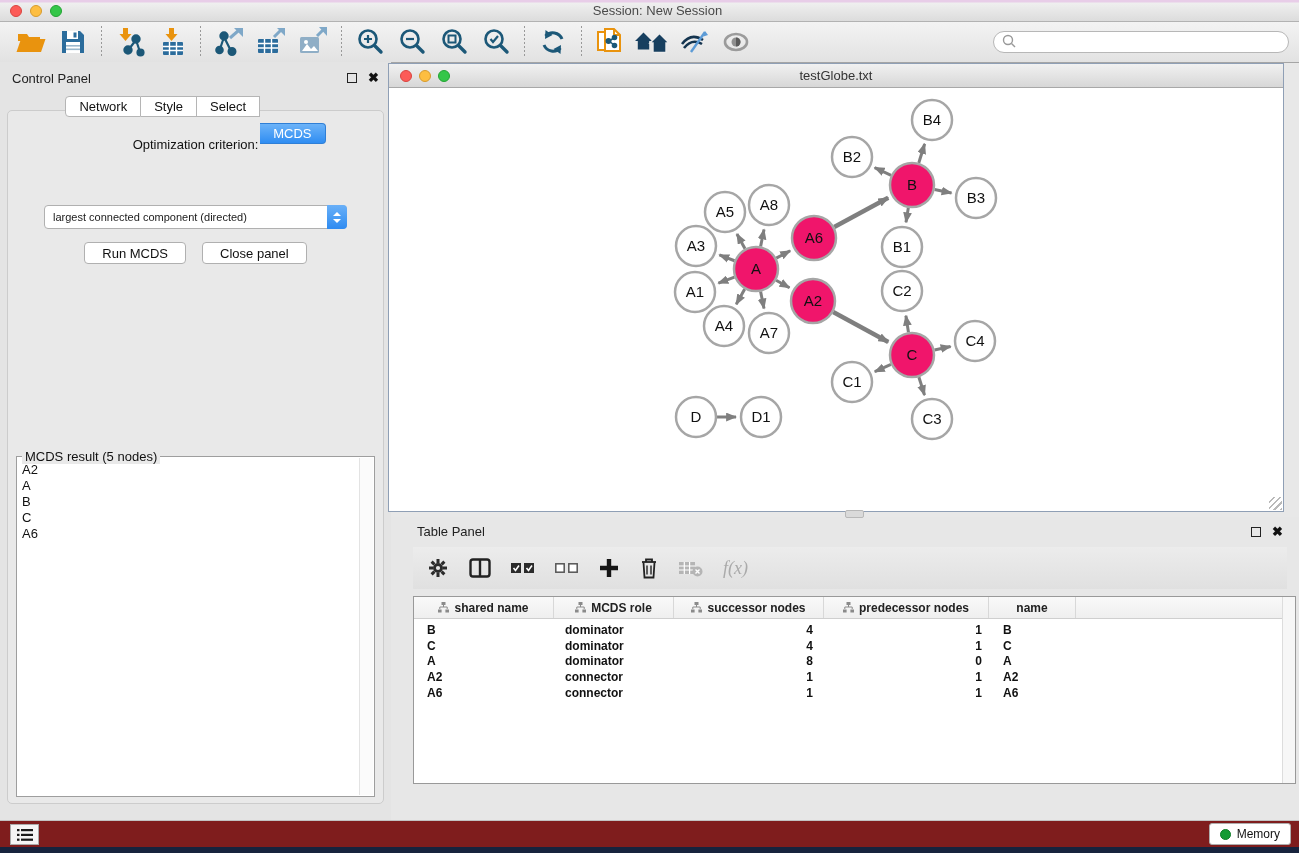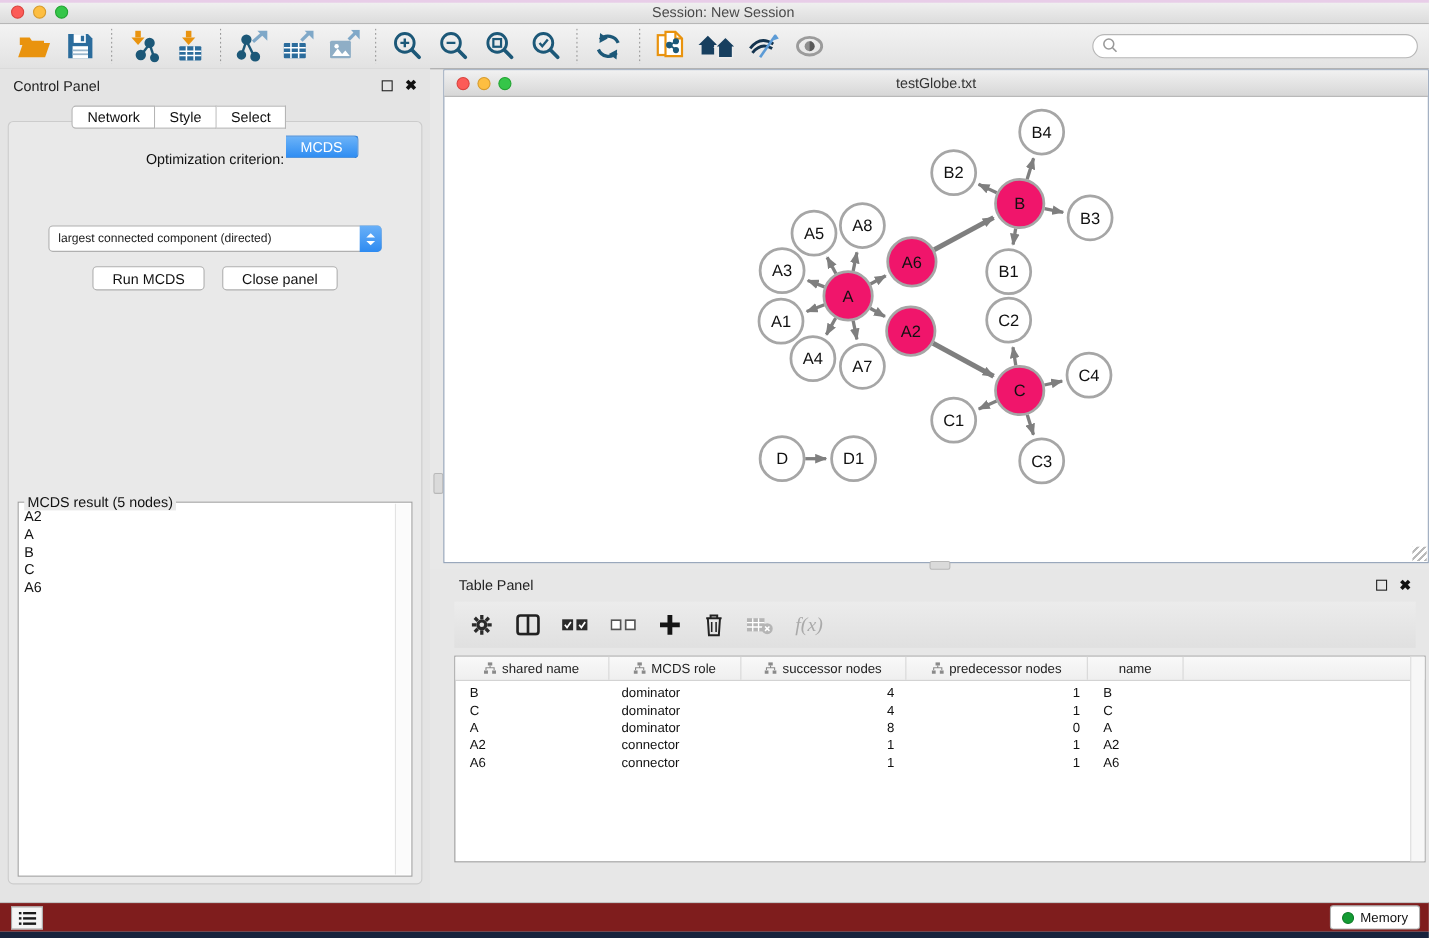--- a/index.html
+++ b/index.html
@@ -57,37 +57,37 @@
   .result-legend { position:absolute; top:-8px; left:5px; background:#e9e9e9; padding:0 3px; font-size:13px; color:#111; }
   .result-list { position:absolute; left:2px; top:5px; right:16px; bottom:2px; overflow:hidden; }
   .result-item { font-size:13px; line-height:16px; padding-left:3px; color:#111; }
   .result-scroll { position:absolute; right:1px; top:1px; bottom:1px; width:14px; background:#fbfbfb; border-left:1px solid #e3e3e3; }
 
   
   .v-grip { position:absolute; left:394px; top:430px; width:9px; height:19px; background:#dadada; border:1px solid #b8b8b8; border-radius:2px; }
   .h-grip { position:absolute; left:845px; top:510px; width:19px; height:8px; background:#dadada; border:1px solid #b8b8b8; border-radius:2px; z-index:5; }
 
   
-  .network-window { position:absolute; left:403px; top:63px; width:896px; height:449px;
+  .network-window { position:absolute; left:388px; top:63px; width:896px; height:449px;
     background:#fff; border:1px solid #8f9fb5; }
   .nw-titlebar { height:24px; background:linear-gradient(#f1f1f1,#d7d7d7); border-bottom:1px solid #a8a8a8; position:relative; }
   .nw-lights { position:absolute; left:11px; top:6px; display:flex; gap:7px; }
   .nw-title { text-align:center; line-height:23px; font-size:13px; color:#333; }
   svg.graph { position:absolute; left:0; top:24px; }
   .resize-grip { position:absolute; right:1px; bottom:1px; width:13px; height:13px;
     background:repeating-linear-gradient(135deg, rgba(0,0,0,0) 0 3px, #b9b9b9 3px 4.5px); }
 
   
   .table-panel { position:absolute; left:391px; right:0; top:517px; bottom:33px; background:#e7e7e7; }
   .tp-header { height:29px; display:flex; align-items:center; padding:0 16px 0 26px; font-size:13px; color:#222; }
   .tp-toolbar { margin:1px 12px 0 22px; height:42px; background:linear-gradient(#ececec,#e0e0e0);
     display:flex; align-items:center; gap:20px; padding:0 14px; }
   .tp-tool { display:flex; align-items:center; justify-content:center; }
   .fx { font-family:"Liberation Serif", serif; font-style:italic; font-size:18px; color:#aaa; }
-  .tp-table { position:absolute; left:22px; right:3px; top:79px; bottom:36px; background:#fff; border:1px solid #999; }
+  .tp-table { position:absolute; left:22px; right:3px; top:79px; bottom:36px; background:#fff; border:1px solid #999;font-weight:bold; }
   .thead { display:flex; height:22px; background:linear-gradient(#f9f9f9,#efefef); border-bottom:1px solid #cfcfcf; }
   .th { display:flex; align-items:center; justify-content:center; gap:5px; font-size:12px; color:#222;
     border-right:1px solid #d8d8d8; }
   .th:nth-child(1){width:140px;} .th:nth-child(2){width:120px;} .th:nth-child(3){width:150px;}
   .th:nth-child(4){width:165px;} .th:nth-child(5){width:87px;}
   .tr { display:flex; height:15.8px; align-items:center; }
   .td { display:flex; align-items:center; font-size:12px; color:#111; height:100%; }
   .td:nth-child(1){width:140px; padding-left:13px;}
   .td:nth-child(2){width:120px; padding-left:11px;}
   .td:nth-child(3){width:150px; justify-content:flex-end; padding-right:11px;}

